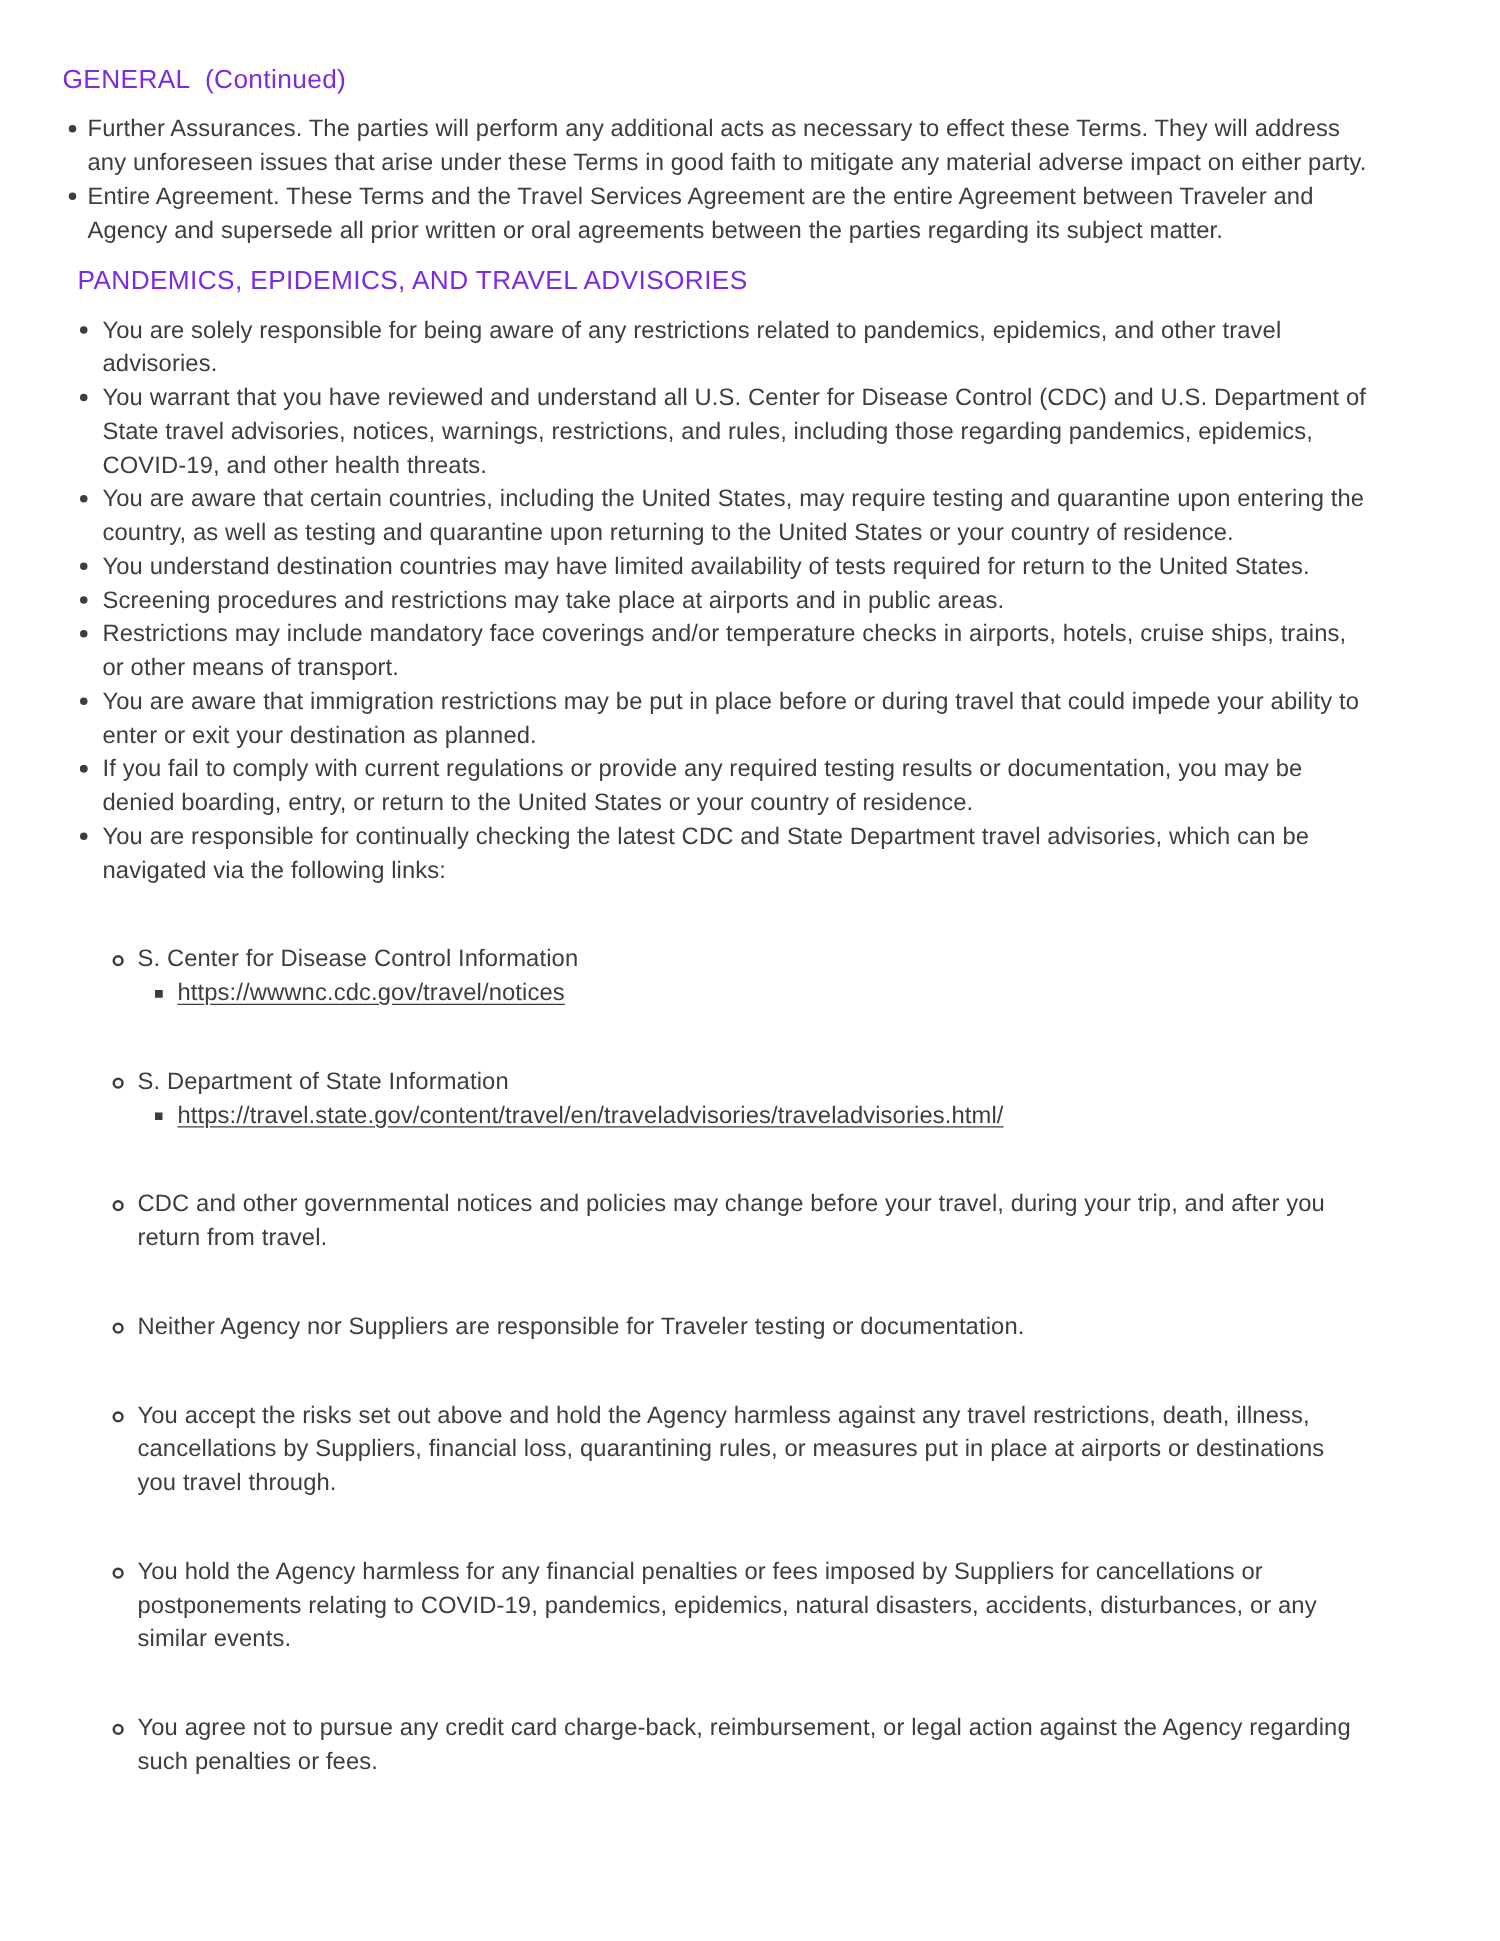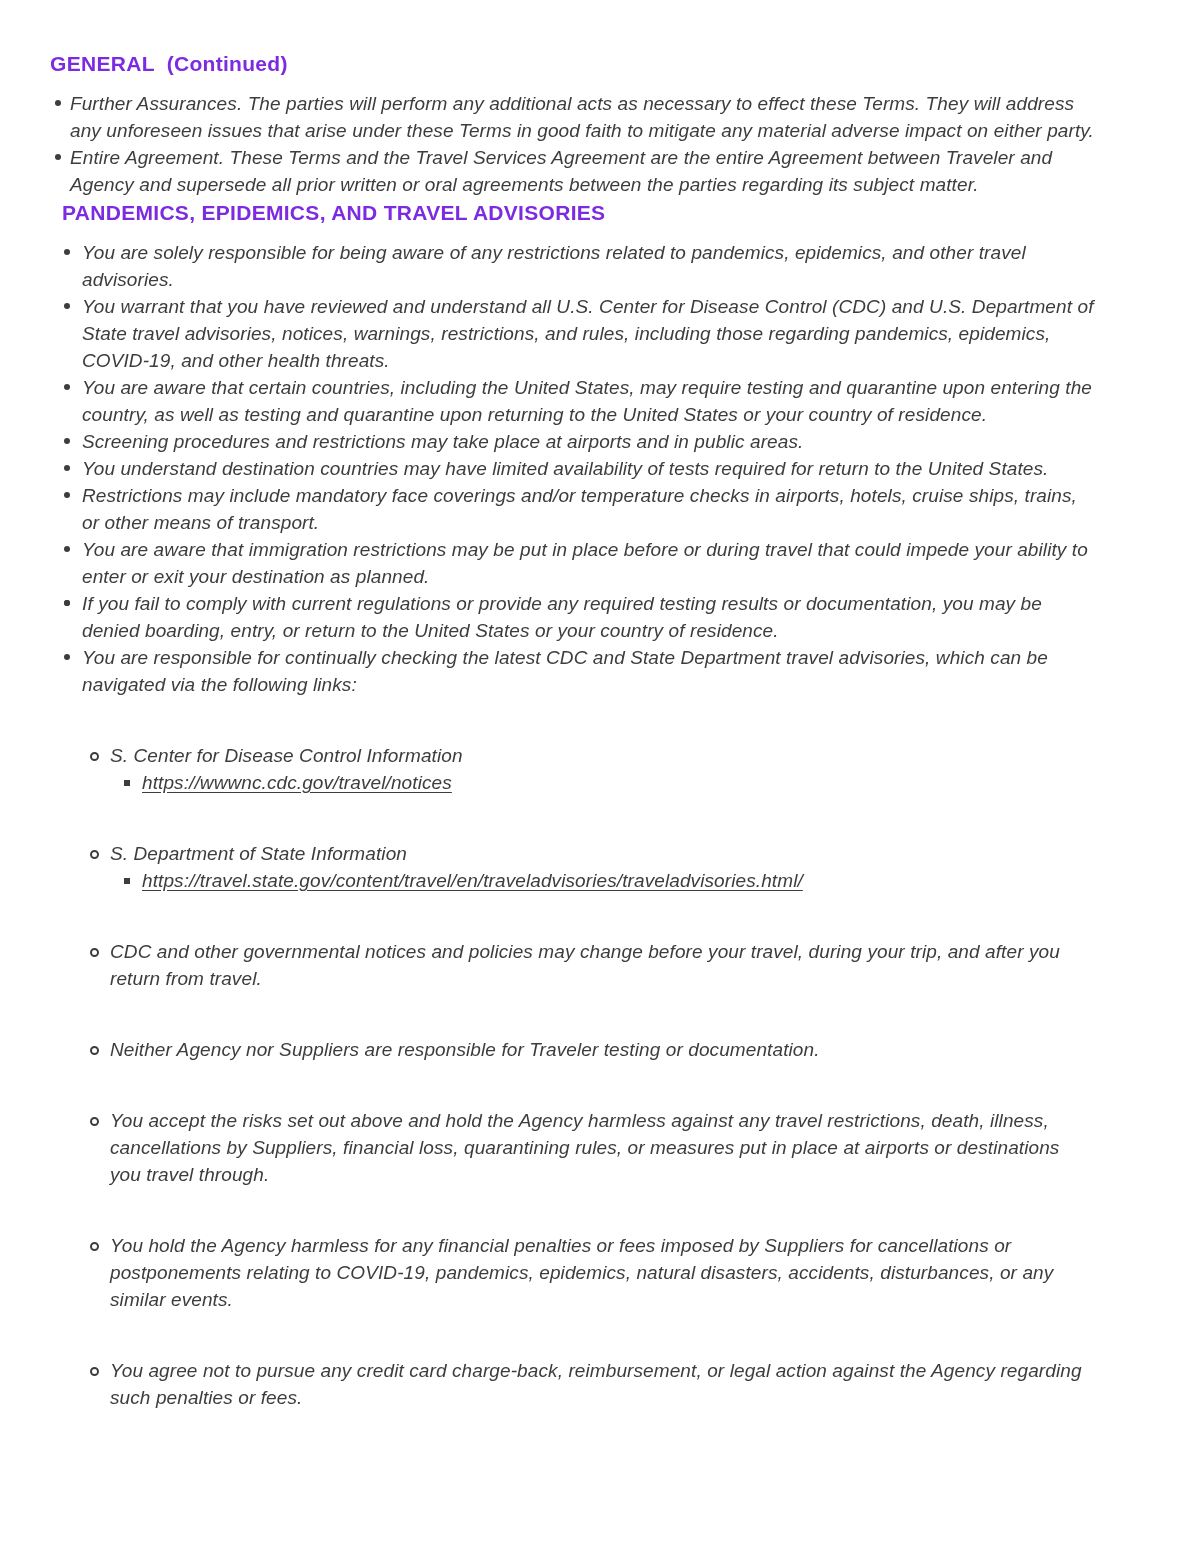--- a/index.html
+++ b/index.html
@@ -21,36 +21,36 @@
     height: 1553px;
     padding: 50px 55px 0 50px;
   }
   .doc-section { max-width: 1045px; }
   .doc-section.pandemics { margin-left: 12px; max-width: 1033px; }
 
   h2.heading {
     margin: 0 0 13px 0;
     font-size: 21px;
     line-height: 27px;
-    font-weight: 700;
+    font-weight: 400;
     letter-spacing: 0.3px;
     color: #7c2be0;
     white-space: pre-wrap;
   }
-  .doc-section.pandemics h2.heading { margin-top: 1px; }
+  .doc-section.pandemics h2.heading { margin-top: 13px; }
 
   ul.bullets {
     list-style: none;
     margin: 0;
     padding: 0;
     font-size: 19px;
     line-height: 27px;
     letter-spacing: 0.1px;
   }
-  ul.bullets li { position: relative; font-style: italic; }
+  ul.bullets li { position: relative; }
 
   li.lvl1 { padding-left: 20px; }
   li.lvl2 { padding-left: 48px; margin-top: 44px; }
   li.lvl3 { padding-left: 80px; }
 
   .marker { position: absolute; display: block; }
   .marker.m1 {
     left: 5px; top: 10px;
     width: 6px; height: 6px;
     background: #3d3d3d;
@@ -88,22 +88,22 @@
         <li class="lvl1"><span class="marker m1"></span><span class="text">Further Assurances. The parties will perform any additional acts as necessary to effect these Terms. They will address any unforeseen issues that arise under these Terms in good faith to mitigate any material adverse impact on either party.</span></li>
         <li class="lvl1"><span class="marker m1"></span><span class="text">Entire Agreement. These Terms and the Travel Services Agreement are the entire Agreement between Traveler and Agency and supersede all prior written or oral agreements between the parties regarding its subject matter.</span></li>
       </ul>
     </section>
     <section class="doc-section pandemics">
       <h2 class="heading">PANDEMICS, EPIDEMICS, AND TRAVEL ADVISORIES</h2>
       <ul class="bullets">
         <li class="lvl1"><span class="marker m1"></span><span class="text">You are solely responsible for being aware of any restrictions related to pandemics, epidemics, and other travel advisories.</span></li>
         <li class="lvl1"><span class="marker m1"></span><span class="text">You warrant that you have reviewed and understand all U.S. Center for Disease Control (CDC) and U.S. Department of State travel advisories, notices, warnings, restrictions, and rules, including those regarding pandemics, epidemics, COVID-19, and other health threats.</span></li>
         <li class="lvl1"><span class="marker m1"></span><span class="text">You are aware that certain countries, including the United States, may require testing and quarantine upon entering the country, as well as testing and quarantine upon returning to the United States or your country of residence.</span></li>
+        <li class="lvl1"><span class="marker m1"></span><span class="text">You understand destination countries may have limited availability of tests required for return to the United States.</span></li>
         <li class="lvl1"><span class="marker m1"></span><span class="text">Screening procedures and restrictions may take place at airports and in public areas.</span></li>
-        <li class="lvl1"><span class="marker m1"></span><span class="text">You understand destination countries may have limited availability of tests required for return to the United States.</span></li>
         <li class="lvl1"><span class="marker m1"></span><span class="text">Restrictions may include mandatory face coverings and/or temperature checks in airports, hotels, cruise ships, trains, or other means of transport.</span></li>
         <li class="lvl1"><span class="marker m1"></span><span class="text">You are aware that immigration restrictions may be put in place before or during travel that could impede your ability to enter or exit your destination as planned.</span></li>
         <li class="lvl1"><span class="marker m1"></span></li>
         <li class="lvl1"><span class="marker m1"></span><span class="text">If you fail to comply with current regulations or provide any required testing results or documentation, you may be denied boarding, entry, or return to the United States or your country of residence.</span></li>
         <li class="lvl1"><span class="marker m1"></span><span class="text">You are responsible for continually checking the latest CDC and State Department travel advisories, which can be navigated via the following links:</span></li>
         <li class="lvl2"><span class="marker m2"></span><span class="text">S. Center for Disease Control Information</span></li>
         <li class="lvl3"><span class="marker m3"></span></li>
         <li class="lvl3"><span class="marker m3"></span><a class="link" href="#">https://wwwnc.cdc.gov/travel/notices</a></li>
         <li class="lvl2"><span class="marker m2"></span><span class="text">S. Department of State Information</span></li>
         <li class="lvl3"><span class="marker m3"></span><a class="link" href="#">https://travel.state.gov/content/travel/en/traveladvisories/traveladvisories.html/</a></li>

